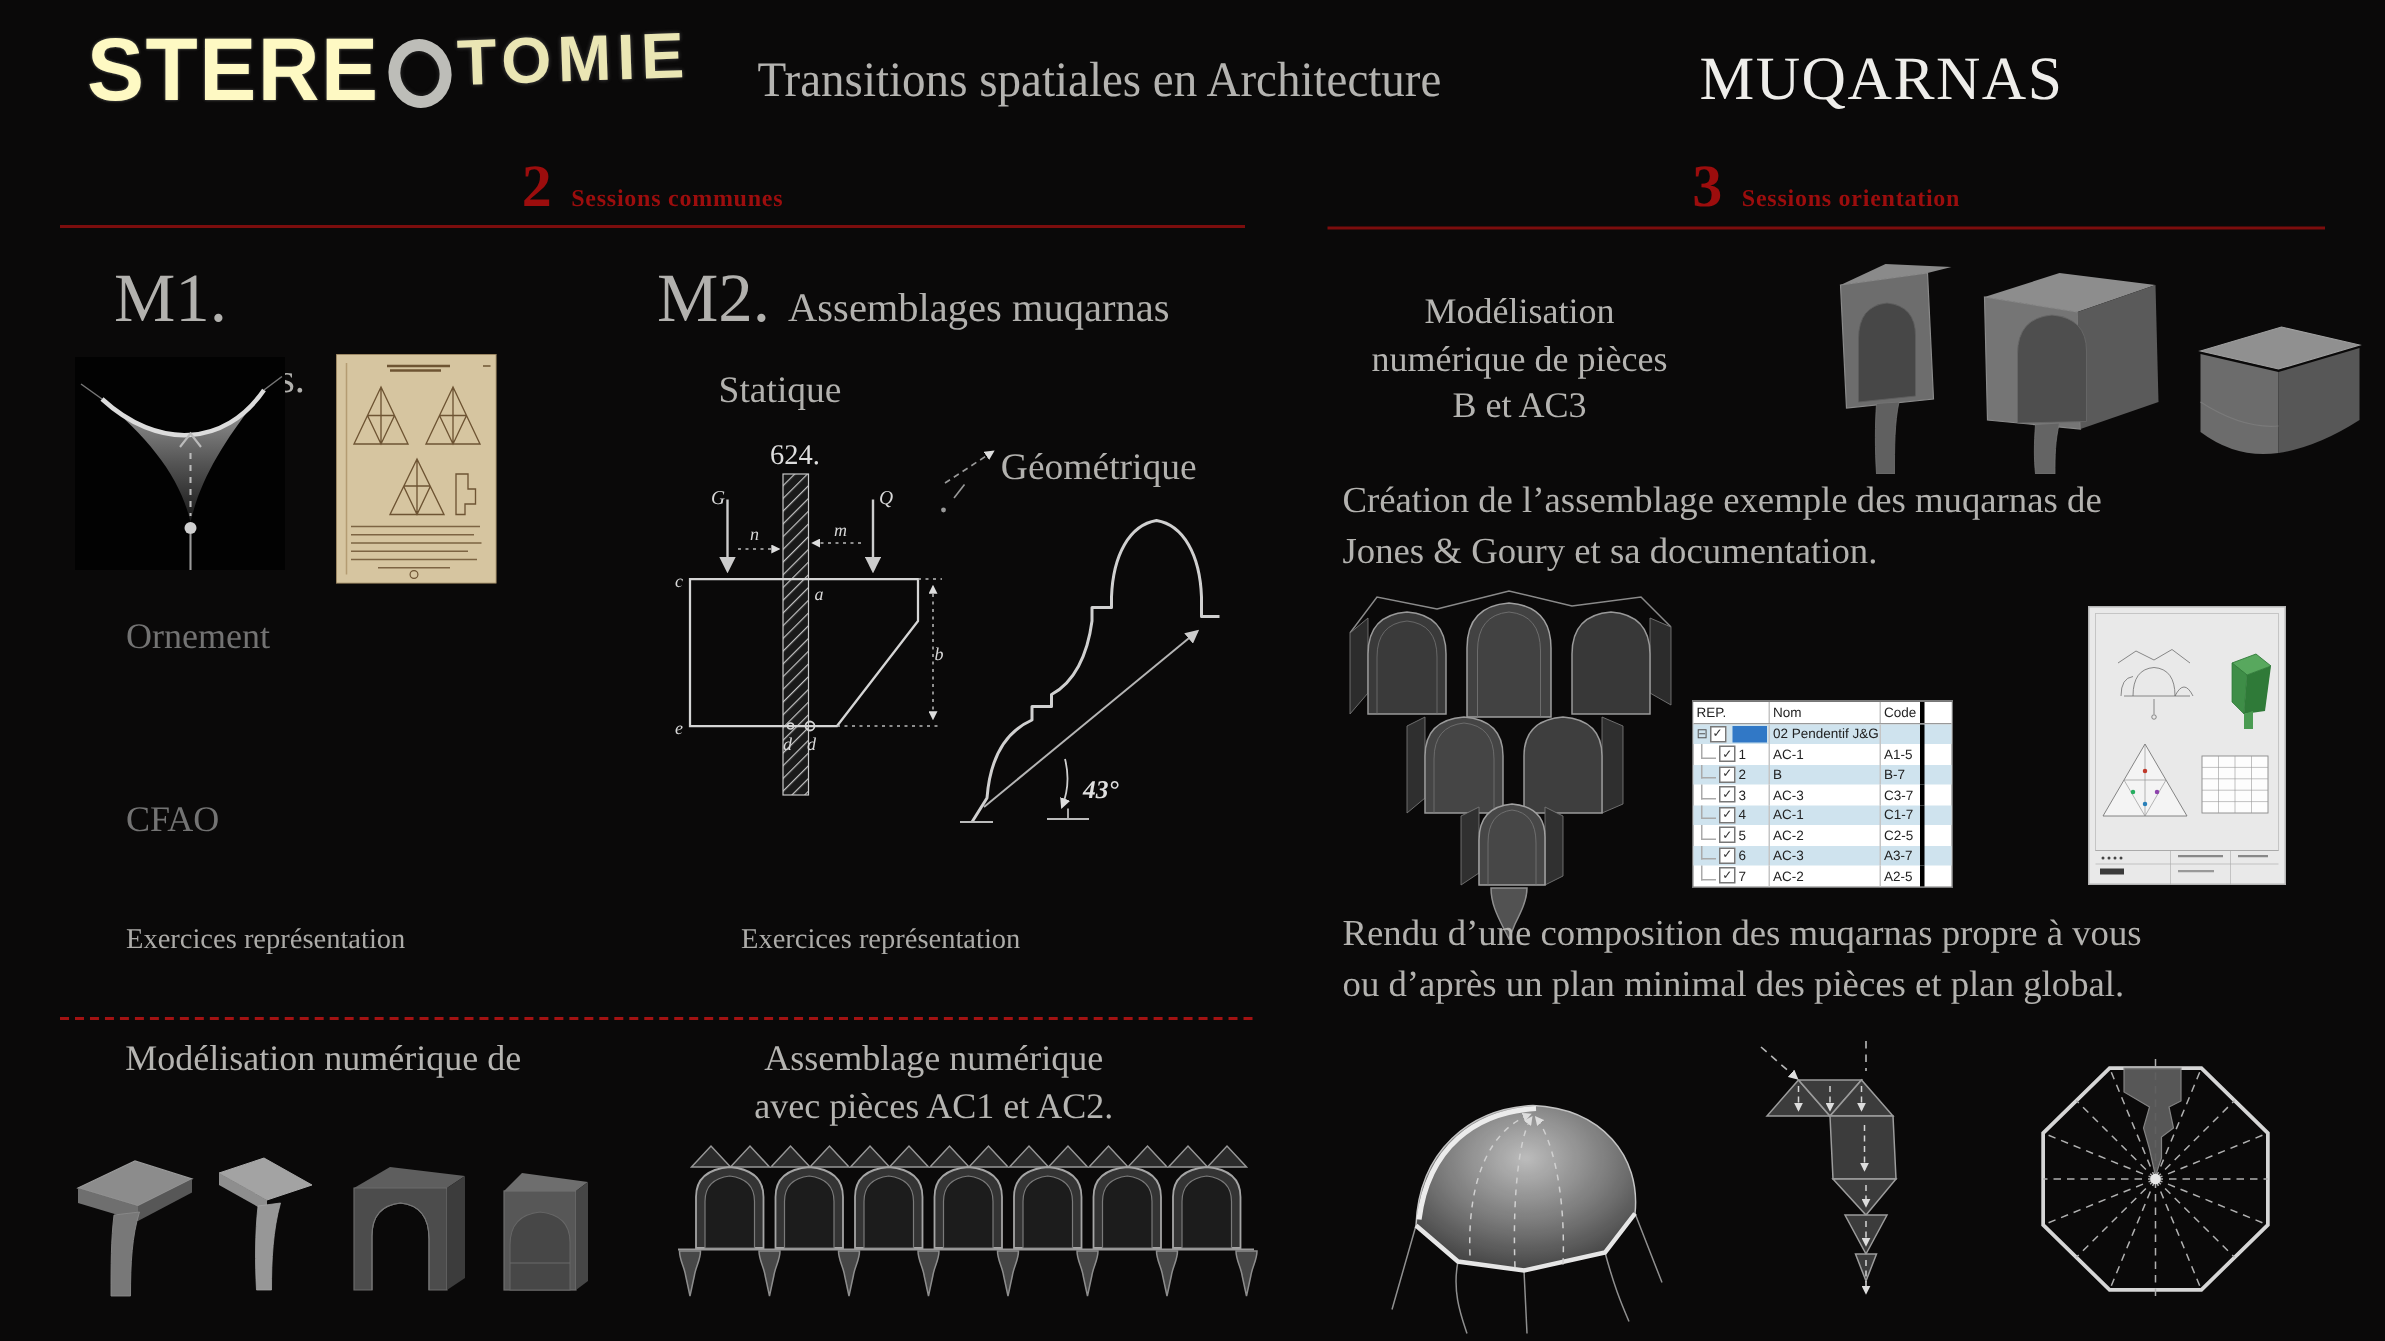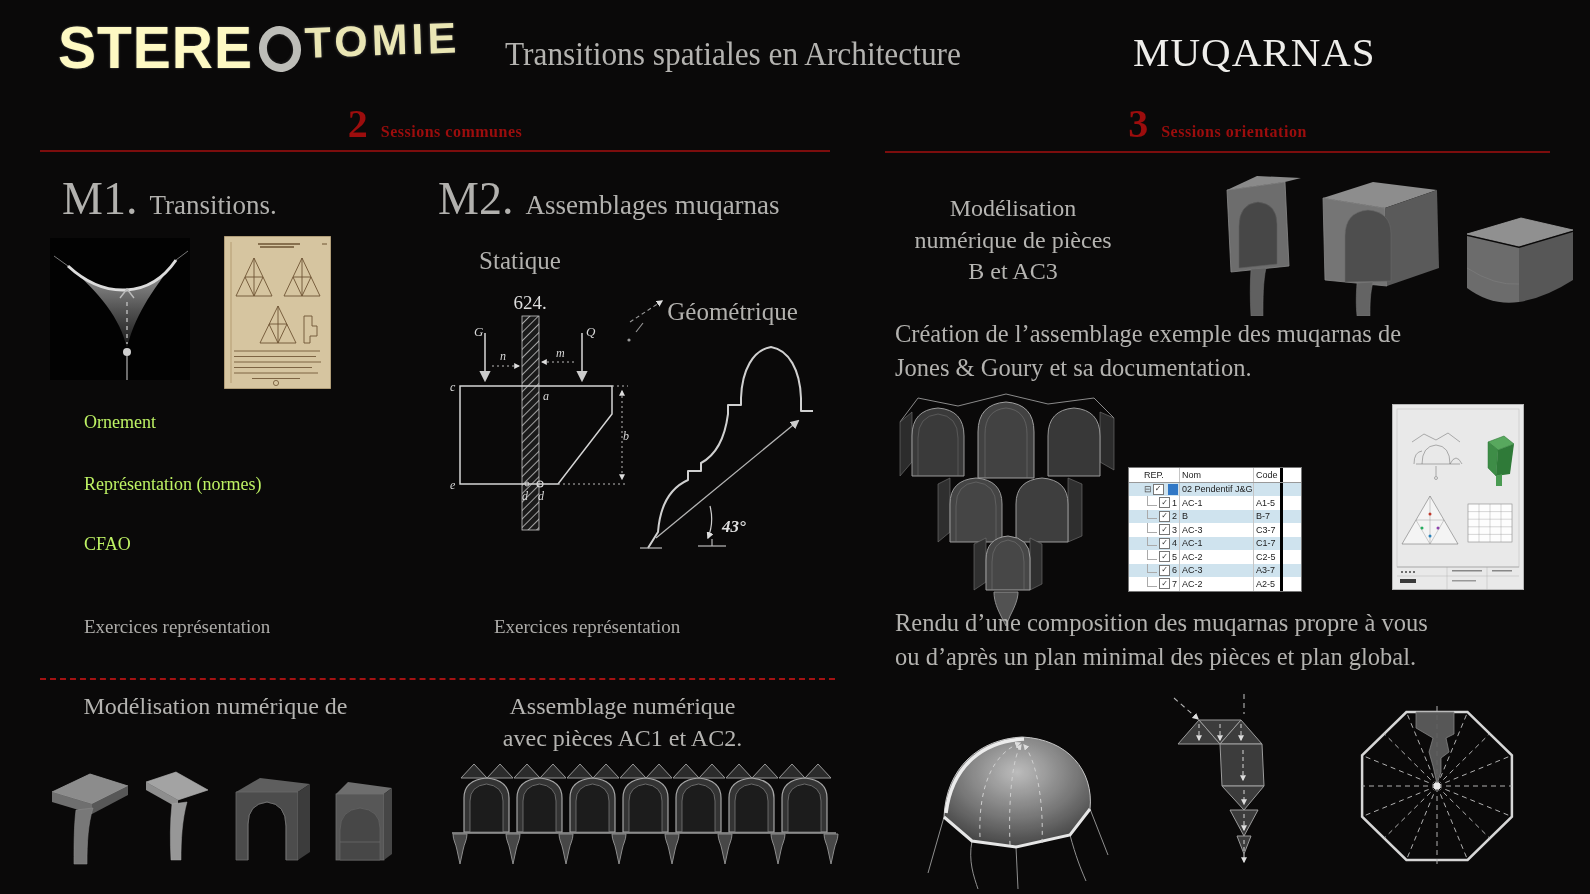--- a/index.html
+++ b/index.html
@@ -21,33 +21,33 @@
   .sec{position:absolute;display:flex;align-items:baseline;justify-content:center;gap:13px;
        color:#9c0d0d;font-weight:bold;}
   .sec .num{font-size:40px;}
   .sec .lbl{font-size:16px;letter-spacing:.5px;}
   .rule{position:absolute;height:2px;background:#7c0d0d;}
   .dashrule{position:absolute;left:40px;top:678px;width:795px;border-top:2px dashed #a31212;}
   
   .mhead{position:absolute;display:flex;align-items:baseline;gap:12px;color:#b2b1ae;}
   .mhead .mc{font-size:46px;}
   .mhead .mn{font-size:27px;}
-  .item{position:absolute;left:84px;font-size:18px;color:#bef264;}
+  .item{position:absolute;left:84px;font-size:24px;color:#737373;}
   .exo{position:absolute;font-size:19px;color:#acaba8;}
   .small-title{position:absolute;font-size:24px;color:#b5b4b1;text-align:center;line-height:1.32;}
   .small-title span{display:block;}
   .para{position:absolute;font-size:24.5px;color:#b3b2af;line-height:1.38;}
   .para span{display:block;}
   .dlabel{position:absolute;font-size:25px;color:#b2b1ae;text-align:center;}
   
   .bom{position:absolute;left:1128px;top:467px;width:172px;background:#fff;border:1px solid #777;
        font-family:"Liberation Sans",sans-serif;font-size:9px;color:#222;}
   .bt-row{display:flex;height:13.5px;align-items:center;}
   .bt-row>div{display:flex;align-items:center;overflow:hidden;white-space:nowrap;height:100%;box-sizing:border-box;}
-  .c-rep{width:50px;padding-left:15px;}
+  .c-rep{width:50px;padding-left:2px;}
   .c-nom{width:74px;border-left:1px solid #c5c5c5;padding-left:2px;}
   .c-code{width:27px;border-left:1px solid #c5c5c5;padding-left:2px;}
   .c-qte{flex:1;border-left:3px solid #000000;padding-left:18px;}
   .bt-head{border-bottom:1px solid #999;background:#fff;}
   .bom .bt-row:nth-child(even){background:#cfe3ee;}
   .cb{width:9px;height:9px;border:1px solid #777;background:#fff;display:inline-flex;align-items:center;
       justify-content:center;margin-right:2px;flex:none;}
   .cb i{font-style:normal;font-size:8px;line-height:1;color:#333;}
   .tree{font-size:9px;color:#555;margin-right:1px;flex:none;}
   .selblock{flex:1;height:11px;background:#3178c6;margin:0 1px 0 2px;}
@@ -106,21 +106,21 @@
     <span class="lbl">Sessions communes</span>
   </div>
   <div class="sec" style="left:885px;top:100px;width:665px;">
     <span class="num">3</span>
     <span class="lbl">Sessions orientation</span>
   </div>
   <div class="rule" style="left:40px;top:150px;width:790px;"></div>
   <div class="rule" style="left:885px;top:151px;width:665px;"></div>
   <div class="dashrule"></div>
 
-  <div class="mhead" style="left:62px;top:172px;">
+  <div class="mhead" style="left:76px;top:172px;flex-direction:column;">
     <span class="mc">M1.</span>
     <span class="mn">Transitions.</span>
   </div>
 
   <svg class="abs" style="left:50px;top:238px;" width="140" height="142">
     <rect width="140" height="142" fill="#020202"></rect>
     <line x1="18" y1="28" x2="4" y2="18" stroke="#777" stroke-width="1"></line>
     <line x1="126" y1="22" x2="138" y2="13" stroke="#777" stroke-width="1"></line>
     <path d="M18 28 C55 62 100 60 126 22 C100 55 84 80 77 110 C70 80 50 55 18 28 Z" fill="url(#funnelGrad)"></path>
     <path d="M18 28 C55 62 100 60 126 22" fill="none" stroke="#dcdcdc" stroke-width="3"></path>
@@ -141,21 +141,20 @@
       <path d="M54 70 L72 107 L36 107 Z M45 88 L63 88 M54 70 L54 107 M45 88 L54 107 L63 88"></path>
       <path d="M80 80 L88 80 L88 90 L93 90 L93 100 L86 100 L86 107 L80 107 Z"></path>
     </g>
     <g stroke="#6e5433" stroke-width="1" opacity=".85">
       <path d="M10 115 L96 115 M10 120.5 L92 120.5 M10 126 L97 126 M10 131.5 L88 131.5 M10 137 L94 137 M28 142.5 L76 142.5"></path>
     </g>
     <circle cx="52" cy="147" r="2.6" fill="none" stroke="#6e5433" stroke-width=".8"></circle>
   </svg>
 
   <div class="item" style="top:412px;">Ornement</div>
-  <div class="item" style="top:474px;">Représentation (normes)</div>
   <div class="item" style="top:534px;">CFAO</div>
   <div class="exo" style="left:84px;top:616px;">Exercices représentation</div>
 
   <div class="small-title" style="left:43px;top:691px;width:345px;">
     <span>Modélisation numérique de</span>
   </div>
 
   <svg class="abs" style="left:48px;top:762px;" width="345" height="120">
     <polygon points="4,30 42,12 80,24 44,42" fill="#8c8c8c" stroke="#9a9a9a" stroke-width=".8"></polygon>
     <polygon points="4,30 44,42 44,52 4,40" fill="#6f6f6f"></polygon>

